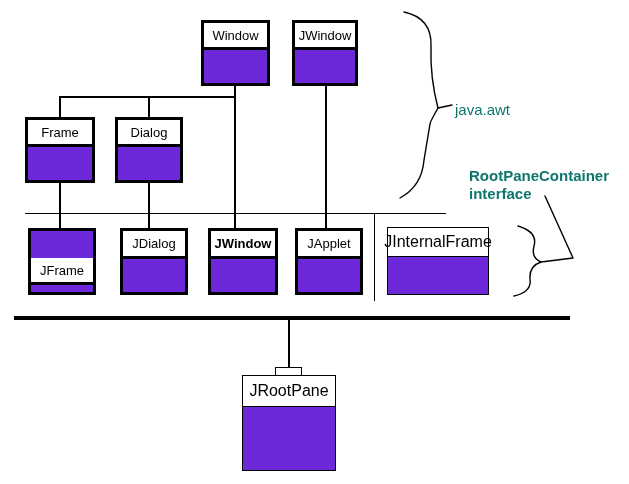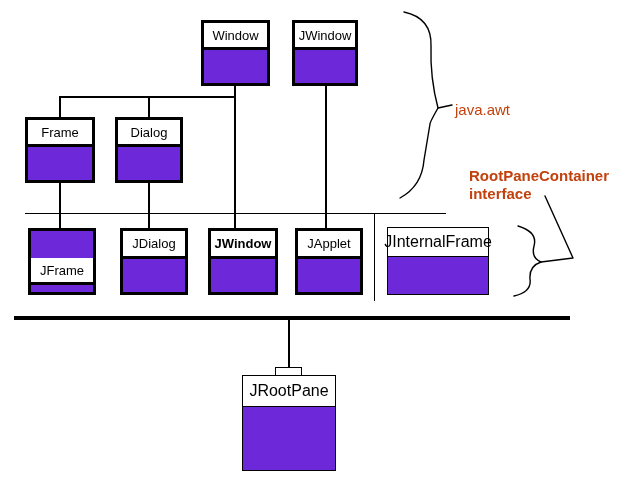--- a/index.html
+++ b/index.html
@@ -29,21 +29,21 @@
 
   
   .rule-thin{position:absolute;height:1px;background:#000;}
   .rule-thick{position:absolute;height:4px;background:#000;}
   .div-vert{position:absolute;width:1px;background:#000;}
 
   
   .notch{position:absolute;box-sizing:border-box;border:1px solid #000;background:#fff;}
 
   
-  .lbl{position:absolute;color:#c2410c;line-height:1.05;white-space:nowrap;}
+  .lbl{position:absolute;color:#0f766e;line-height:1.05;white-space:nowrap;}
   .lbl.pkg{font-size:15px;}
   .lbl.iface{font-size:15px;font-weight:bold;}
 
   svg.overlay{position:absolute;left:0;top:0;width:629px;height:484px;
               pointer-events:none;overflow:visible;}
 </style>
 </head>
 <body>
 
 <div id="canvas">

